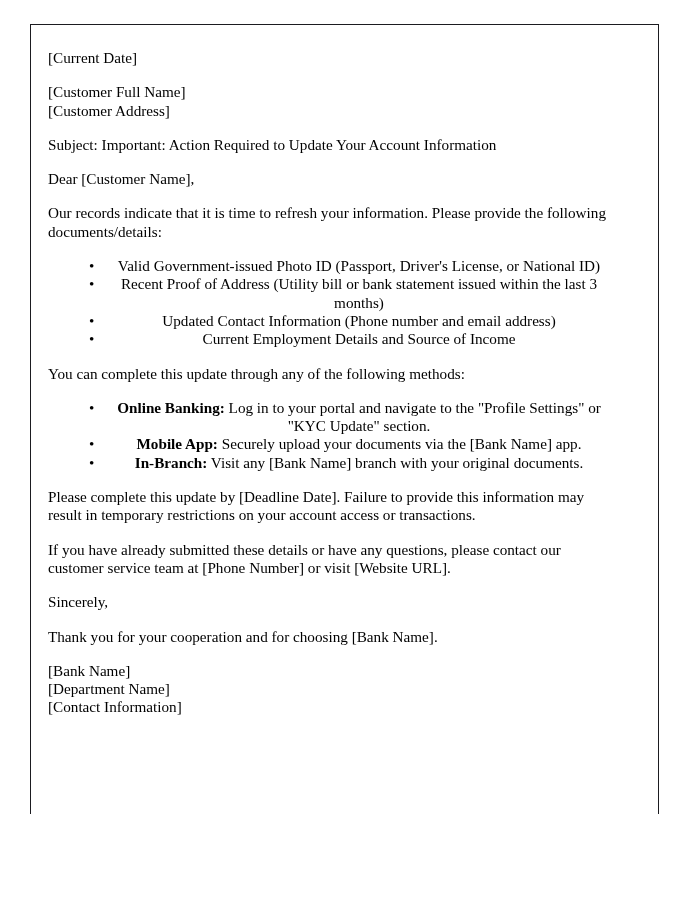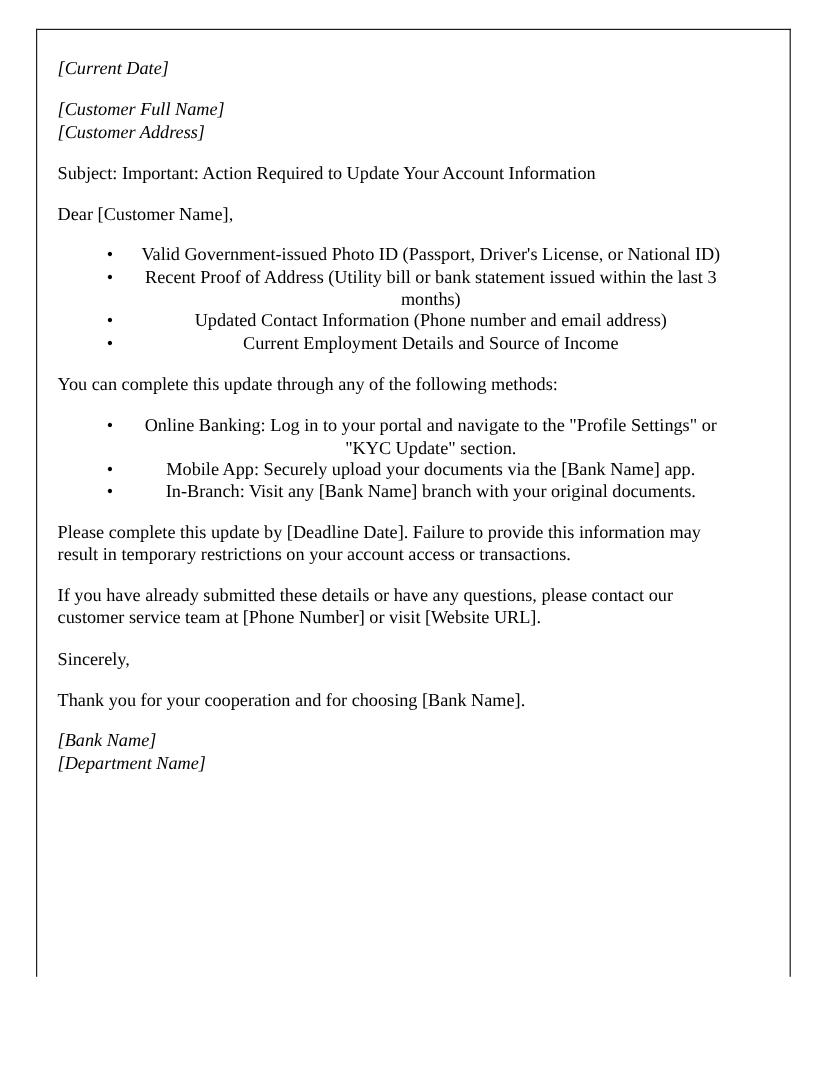--- a/index.html
+++ b/index.html
@@ -35,21 +35,20 @@
     position: absolute;
     left: 17px;
     top: 24px;
     width: 568px;
     font-size: 15.2px;
     line-height: 18.3px;
   }
 
   .block {
     margin: 0 0 16px 0;
-    font-style: italic;
   }
   .line {
     white-space: pre-wrap;
   }
 
   p.para {
     margin: 0 0 16px 0;
     text-align: left;
   }
 
@@ -66,21 +65,21 @@
   }
   ul.doc-list > li::before {
     content: "\2022";
     position: absolute;
     left: 0;
     top: 0;
     font-size: 15.2px;
     line-height: 18.3px;
   }
   .lead {
-    font-weight: normal;
+    font-weight: bold;
   }
 </style>
 </head>
 <body>
 
 <div id="document-page">
   <div id="letter-body">
 
     <div class="block">
       <div class="line">[Current Date]</div>
@@ -89,20 +88,21 @@
     <div class="block">
       <div class="line">[Customer Full Name]</div>
       <div class="line">[Customer Address]</div>
     </div>
 
     <p class="para">Subject: Important: Action Required to Update Your Account Information</p>
 
     <p class="para">Dear [Customer Name],</p>
 
 
+    <p class="para">Our records indicate that it is time to refresh your information. Please provide the following documents/details:</p>
 
     <ul class="doc-list">
       <li>Valid Government-issued Photo ID (Passport, Driver's License, or National ID)</li>
       <li>Recent Proof of Address (Utility bill or bank statement issued within the last 3 months)</li>
       <li>Updated Contact Information (Phone number and email address)</li>
       <li>Current Employment Details and Source of Income</li>
     </ul>
 
     <p class="para">You can complete this update through any of the following methods:</p>
 
@@ -116,16 +116,17 @@
 
     <p class="para">If you have already submitted these details or have any questions, please contact our customer service team at [Phone Number] or visit [Website URL].</p>
 
     <p class="para">Sincerely,</p>
 
     <p class="para">Thank you for your cooperation and for choosing [Bank Name].</p>
 
     <div class="block">
       <div class="line">[Bank Name]</div>
       <div class="line">[Department Name]</div>
+      <div class="line">[Contact Information]</div>
     </div>
 
   </div>
 </div>
 
 </body></html>

